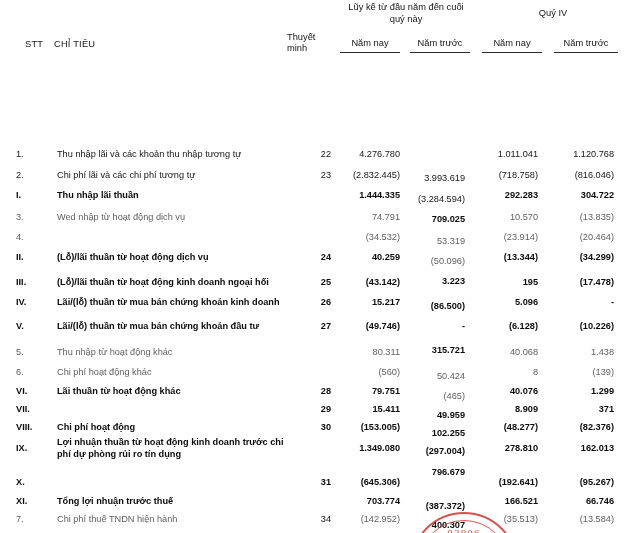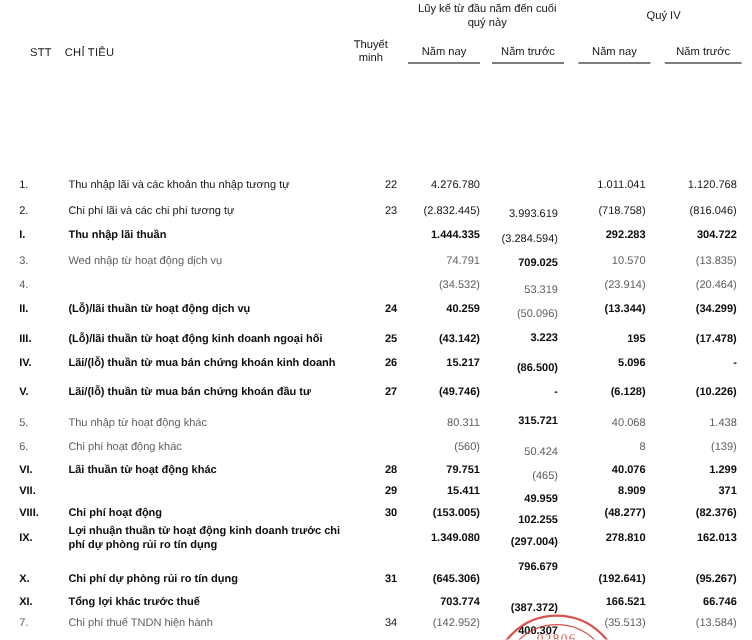--- a/index.html
+++ b/index.html
@@ -59,21 +59,20 @@
   #ch-0 { left: 336px; width: 68px; }
   #ch-1 { left: 406px; width: 68px; }
   #ch-2 { left: 478px; width: 68px; }
   #ch-3 { left: 550px; width: 72px; }
 
   #note-head {
     position: absolute;
     left: 287px;
     top: 32px;
     width: 44px;
-    text-align: center;
     font-size: 9.3px;
     line-height: 11px;
     color: #151515;
   }
   #stt-head {
     position: absolute;
     left: 25px;
     top: 39px;
     font-size: 9.3px;
     letter-spacing: .2px;
@@ -335,30 +334,29 @@
         <div class="r-stt">IX.</div>
         <div class="r-label" style="top: -6px; position: absolute;">Lợi nhuận thuần từ hoạt động kinh doanh trước chi phí dự phòng rủi ro tín dụng</div>
         <div class="r-note"></div>
         <div class="r-val v0">1.349.080</div>
         <div class="r-val v1">796.679</div>
         <div class="r-val v2">278.810</div>
         <div class="r-val v3">162.013</div>
       </div>
       <div class="row bold" style="top: 407px;">
         <div class="r-stt">X.</div>
-        <div class="r-label">Chi phí dự phòng rủi ro tín dụng</div>
         <div class="r-note">31</div>
         <div class="r-val v0">(645.306)</div>
         <div class="r-val v1">(387.372)</div>
         <div class="r-val v2">(192.641)</div>
         <div class="r-val v3">(95.267)</div>
       </div>
       <div class="row bold" style="top: 426px;">
         <div class="r-stt">XI.</div>
-        <div class="r-label">Tổng lợi khác trước thuế</div>
+        <div class="r-label">Tổng lợi nhuận trước thuế</div>
         <div class="r-note"></div>
         <div class="r-val v0">703.774</div>
         <div class="r-val v1">400.307</div>
         <div class="r-val v2">166.521</div>
         <div class="r-val v3">66.746</div>
       </div>
       <div class="row faint" style="top: 444px;">
         <div class="r-stt">7.</div>
         <div class="r-label">Chi phí thuế TNDN hiện hành</div>
         <div class="r-note">34</div>

